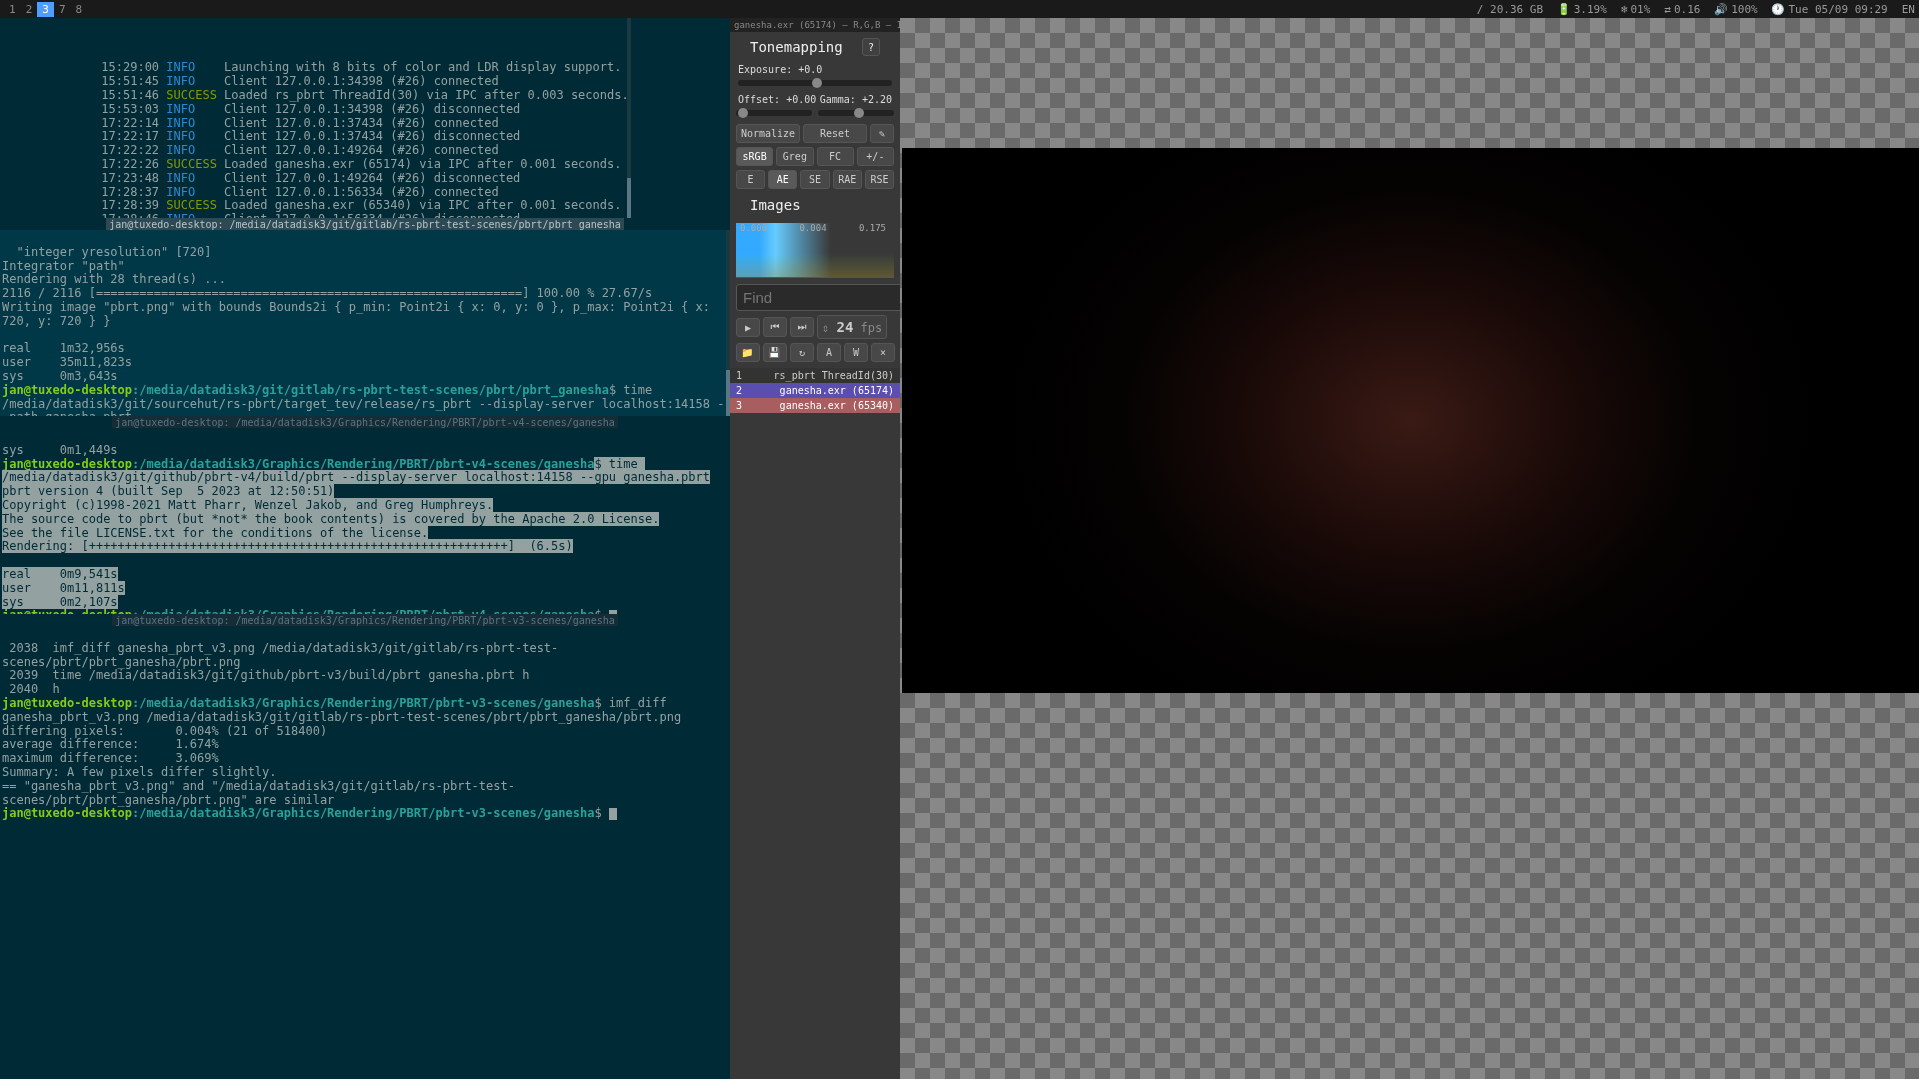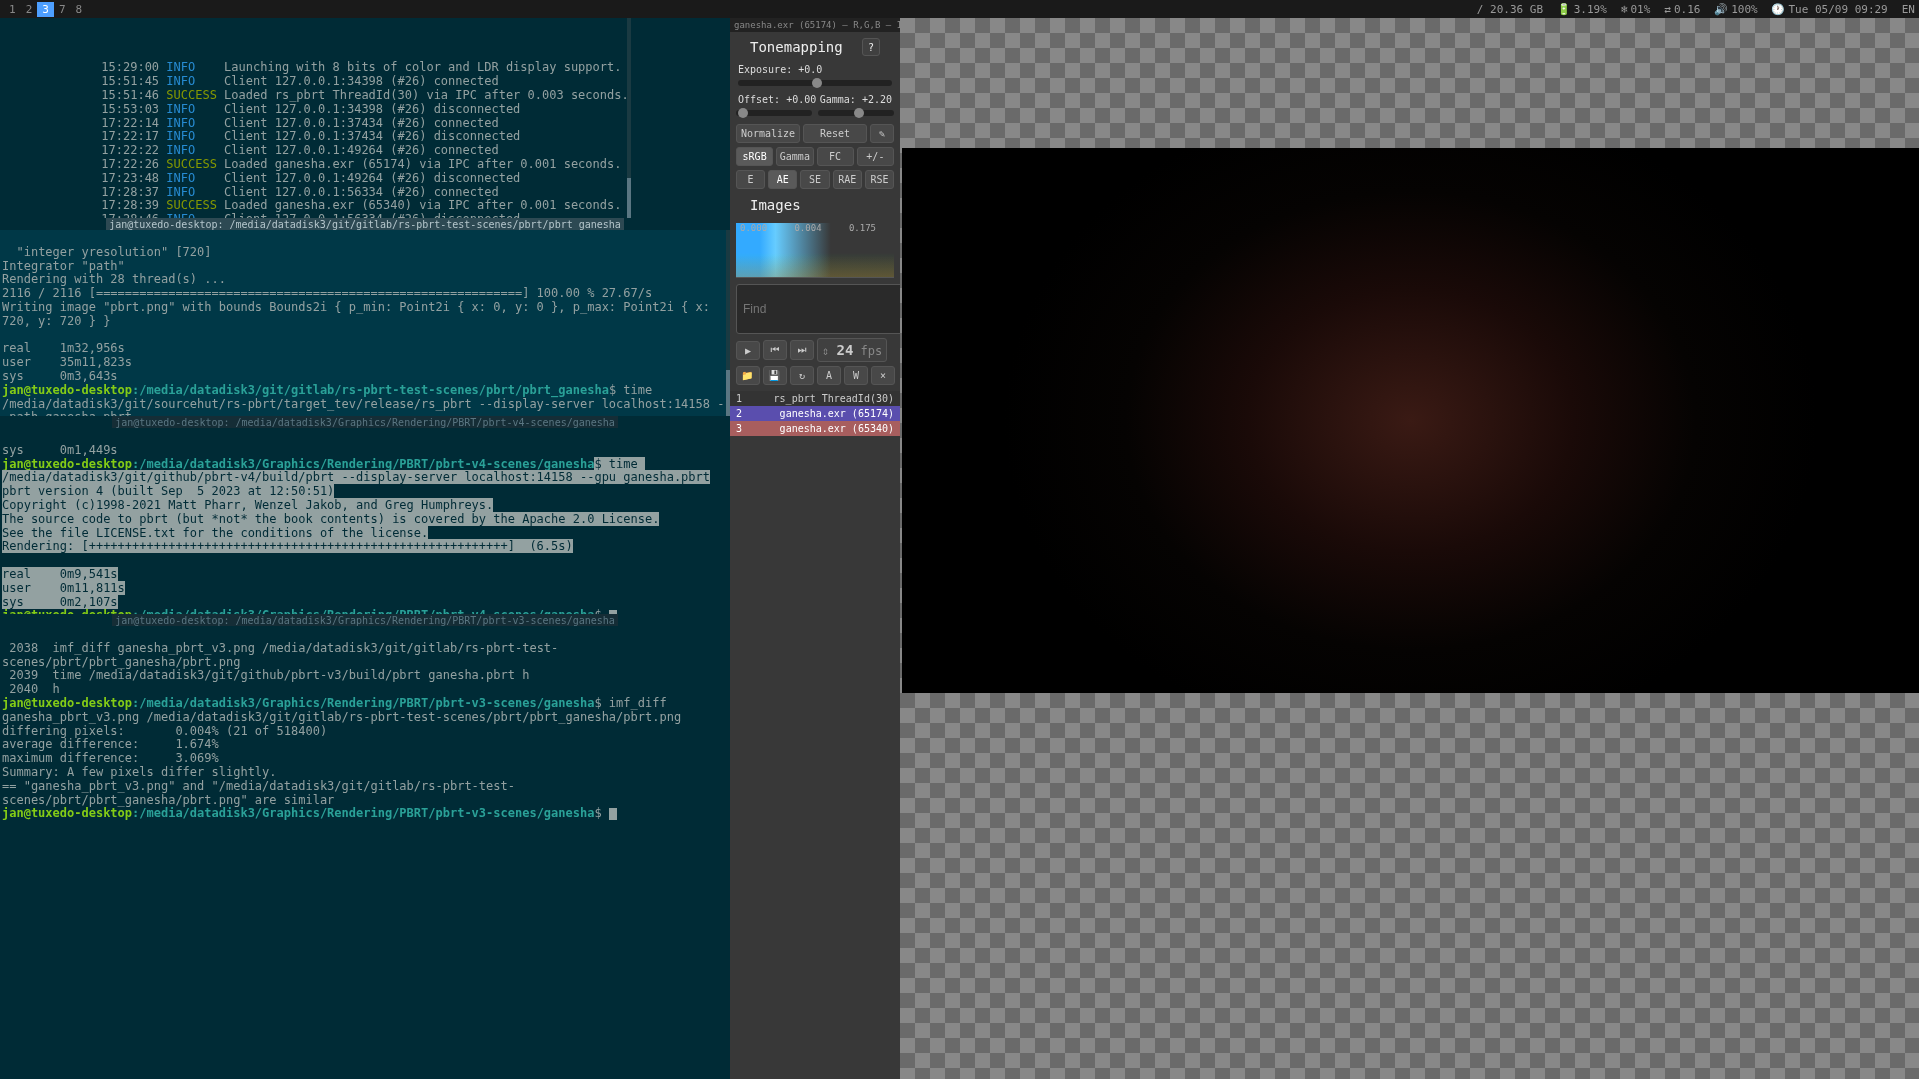--- a/index.html
+++ b/index.html
@@ -129,29 +129,29 @@
     .tev-btn.active { background: #5a5a5a; color: #fff; }
     .tev-histogram {
       margin: 4px 6px;
       height: 55px;
       background: linear-gradient(to top, rgba(255,50,50,0.2), transparent 40%),
                   linear-gradient(to top, rgba(50,255,50,0.2), transparent 45%),
                   linear-gradient(to right, #3af 0%, #3af 15%, #6cf 25%, transparent 60%);
       position: relative;
       border-bottom: 1px solid #555;
     }
-    .tev-hist-labels { display: flex; justify-content: space-between; font-size: 9px; color: #aaa; padding: 0 4px; position: absolute; top: 0; left: 0; right: 14px; }
+    .tev-hist-labels { display: flex; justify-content: space-between; font-size: 9px; color: #aaa; padding: 0 4px; position: absolute; top: 0; left: 0; right: 4px; }
     .tev-input {
       flex: 1;
       background: #2a2a2a;
       border: 1px solid #555;
       border-radius: 3px;
       color: #999;
-      padding: 17px 6px;
-      font-size: 12px;
+      padding: 4px 6px;
+      font-size: 15px;
     }
     .tev-fps { background: #404040; border: 1px solid #555; border-radius: 3px; padding: 3px 4px; font-size: 12px; color: #888; }
     .tev-fps b { color: #ccc; font-size: 14px; }
     .tev-image-list { margin-top: 4px; }
     .tev-image-item {
       padding: 2px 6px;
       display: flex;
       font-size: 10px;
       cursor: pointer;
     }
@@ -278,21 +278,21 @@
           <div class="tev-slider-thumb" style="left:48%"></div>
         </div>
     </div>
     <div class="tev-row">
       <div class="tev-btn">Normalize</div>
       <div class="tev-btn">Reset</div>
       <div class="tev-btn icon">✎</div>
     </div>
     <div class="tev-row">
       <div class="tev-btn active">sRGB</div>
-      <div class="tev-btn">Gamma</div>
+      <div class="tev-btn">Greg</div>
       <div class="tev-btn">FC</div>
       <div class="tev-btn">+/-</div>
     </div>
     <div class="tev-row">
       <div class="tev-btn">E</div>
       <div class="tev-btn active">AE</div>
       <div class="tev-btn">SE</div>
       <div class="tev-btn">RAE</div>
       <div class="tev-btn">RSE</div>
     </div>

